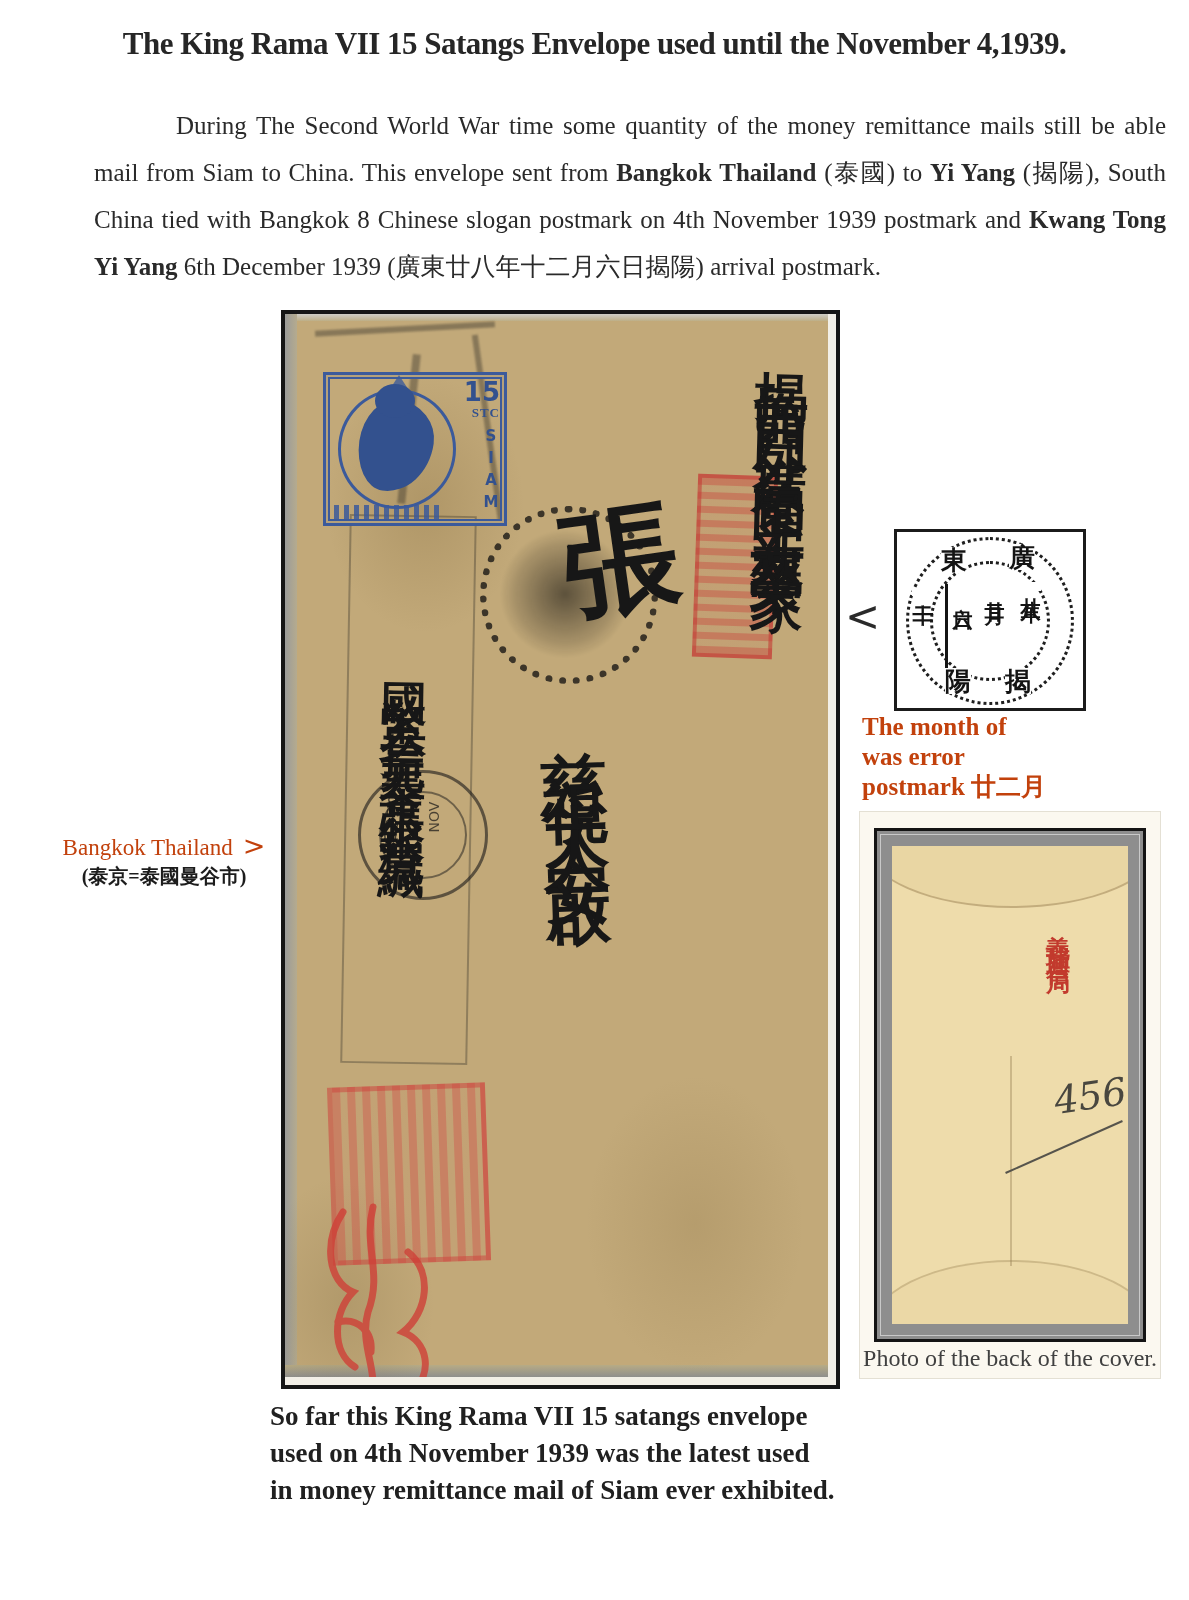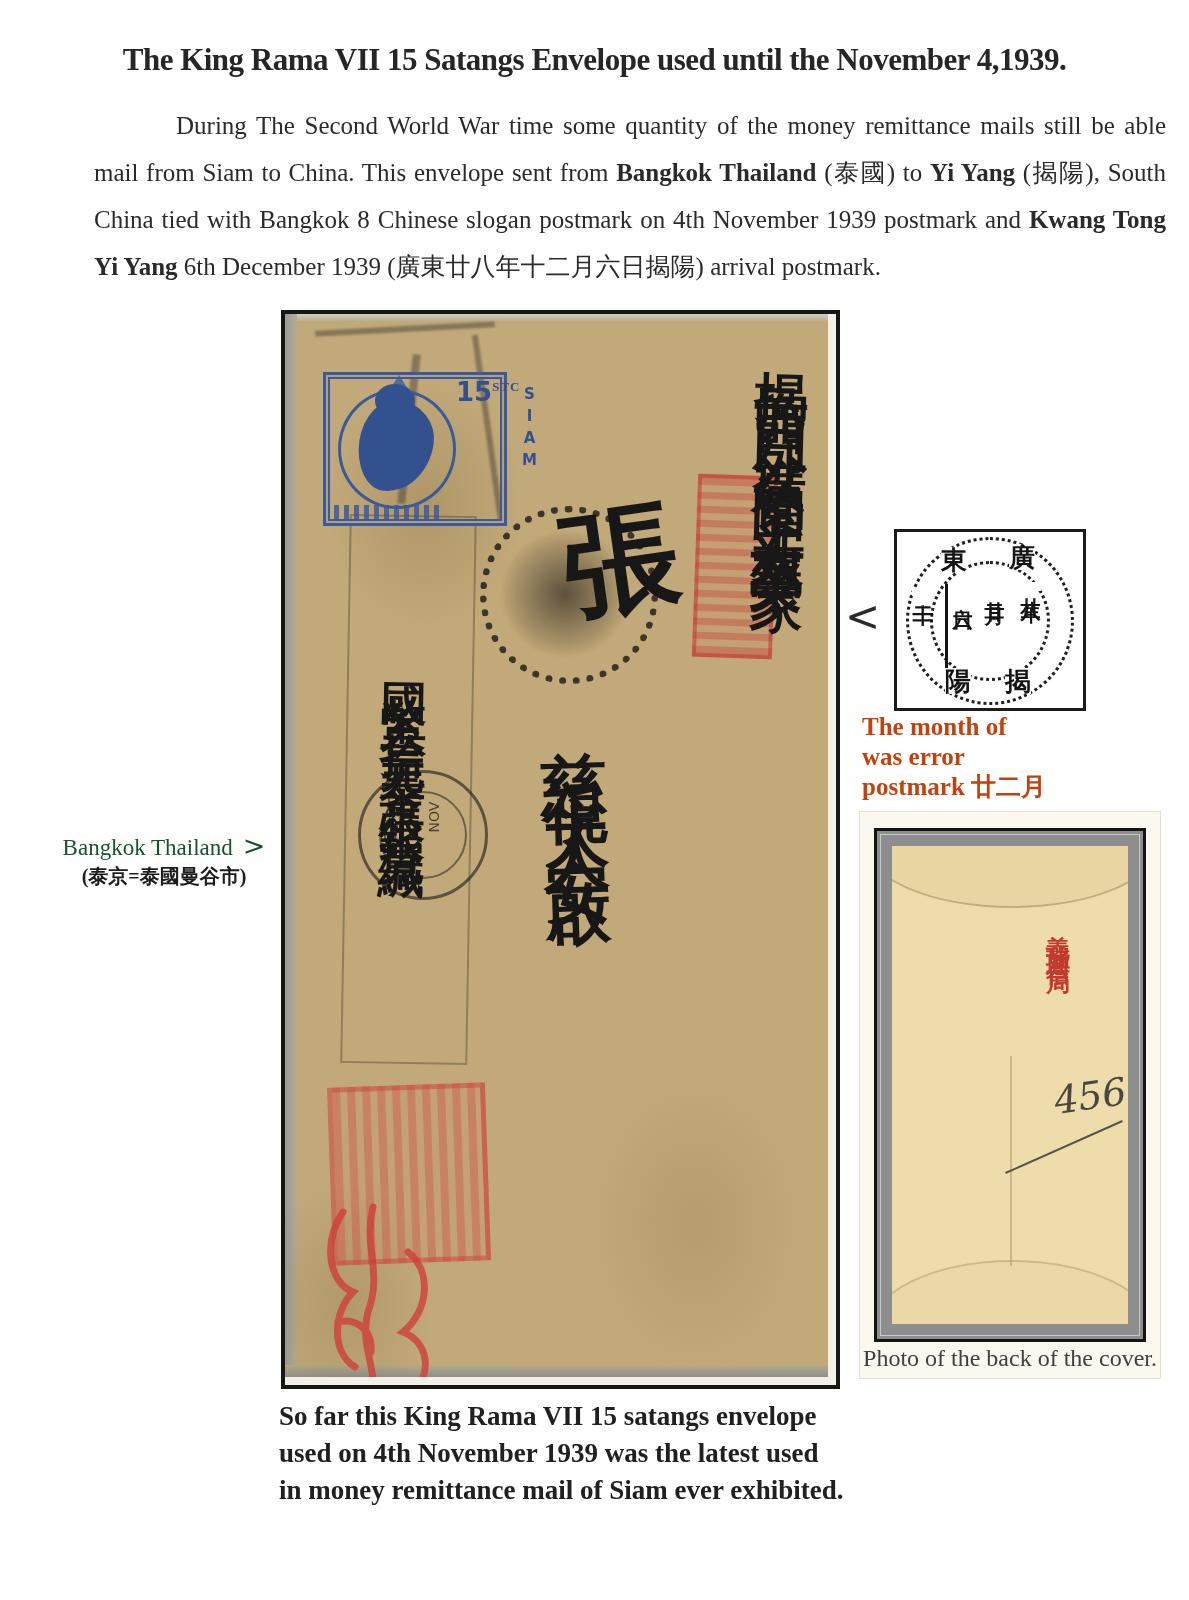--- a/index.html
+++ b/index.html
@@ -2,21 +2,21 @@
 <html><head>
 <meta charset="utf-8">
 <style>
   html,body{margin:0;padding:0;background:#ffffff;}
   #page{position:relative;width:1189px;height:1600px;background:#ffffff;overflow:hidden;
         font-family:"Liberation Serif",serif;color:#1c1c1c;}
   .abs{position:absolute;}
 
   
   #title{left:0;top:26px;width:1189px;text-align:center;font-size:31px;font-weight:bold;
-         letter-spacing:-0.5px;color:#262626;margin-top:16px;}
+         letter-spacing:-0.5px;color:#262626;}
   #intro{left:66px;top:102px;width:1072px;font-size:25px;line-height:47px;text-align:justify;
          text-indent:82px;color:#2a2a2a;margin-left:28px;}
   #intro .b{font-weight:bold;}
 
   
   #env-frame{left:281px;top:310px;width:551px;height:1071px;border:4px solid #161616;background:#f2efe7;}
   #env{position:absolute;left:0;top:0;width:543px;height:1063px;background:#c2a979;overflow:hidden;}
   #env .edge-l{position:absolute;left:0;top:0;width:12px;height:100%;
       background:linear-gradient(90deg,#9b9b99,#b5ab8e);}
   #env .edge-t{position:absolute;left:0;top:0;width:100%;height:7px;
@@ -31,22 +31,22 @@
       background:radial-gradient(rgba(110,90,50,.2),rgba(110,90,50,0) 70%);}
 
   
   #stamp{position:absolute;left:38px;top:58px;width:178px;height:148px;border:3px solid #3b5a9b;
          box-shadow:inset 0 0 0 2px rgba(194,169,121,.9), inset 0 0 0 4px #3b5a9b;}
   #stamp .oval{position:absolute;left:12px;top:14px;width:112px;height:114px;border:3px solid #3b5a9b;
          border-radius:50%;}
   #stamp .blob{position:absolute;left:18px;top:8px;width:74px;height:92px;background:#33518e;
          border-radius:46% 54% 60% 40%/50% 42% 58% 50%;transform:rotate(8deg);}
   #stamp .blob2{position:absolute;left:34px;top:-8px;width:40px;height:34px;background:#33518e;border-radius:50%;}
-  #stamp .band{position:absolute;right:4px;top:4px;width:44px;height:138px;display:flex;flex-direction:row;
-         align-items:flex-start;color:#33518e;}
+  #stamp .band{position:absolute;right:4px;top:4px;width:44px;height:138px;display:flex;flex-direction:column;
+         align-items:flex-end;color:#33518e;}
   #stamp .den{font-size:26px;font-weight:bold;line-height:26px;font-family:"DejaVu Sans",sans-serif;}
   #stamp .unit{font-size:13px;font-weight:bold;letter-spacing:1px;}
   #stamp .ctry{margin-top:6px;font-size:15px;font-weight:bold;writing-mode:vertical-rl;text-orientation:upright;
          letter-spacing:4px;font-family:"DejaVu Sans",sans-serif;}
   #stamp .tri{position:absolute;left:64px;top:0px;width:0;height:0;border-left:9px solid transparent;
          border-right:9px solid transparent;border-bottom:14px solid rgba(59,90,155,.8);}
   #stamp .bot{position:absolute;left:8px;bottom:4px;width:110px;height:14px;
          background:repeating-linear-gradient(90deg,rgba(59,90,155,.85) 0 5px,rgba(59,90,155,0) 5px 10px);}
 
   
@@ -104,21 +104,21 @@
   #d-yang{left:48px;top:136px;font-size:26px;}
   #d-chieh{left:108px;top:136px;font-size:26px;}
 
   #pointer-left{left:845px;top:592px;font-size:42px;font-weight:400;color:#2a2a2a;
       font-family:"DejaVu Sans",sans-serif;}
   #diagram-caption{left:862px;top:712px;width:262px;text-align:left;font-weight:bold;font-size:25px;
       line-height:30px;color:#c2410c;}
 
   
   #sender{left:50px;top:830px;width:228px;text-align:center;}
-  #sender .l1{font-size:23px;color:#14532d;}
+  #sender .l1{font-size:23px;color:#c2410c;}
   #sender .arr{font-size:27px;margin-left:10px;font-family:"DejaVu Sans",sans-serif;}
   #sender .l2{font-size:20px;font-weight:bold;margin-top:2px;letter-spacing:0px;}
 
   
   #back-card{left:860px;top:812px;width:300px;height:566px;background:#fbf8f0;
       box-shadow:0 0 0 1px #e4e0d4;}
   #back-frame{position:absolute;left:14px;top:16px;width:266px;height:508px;border:3px solid #141414;
       background:#8e8e8e;}
   #back-mat{position:absolute;left:3px;top:3px;right:3px;bottom:3px;border:1px solid #c9c9c9;}
   #back-env{position:absolute;left:11px;top:11px;right:11px;bottom:11px;background:#eedcab;overflow:hidden;}
@@ -129,21 +129,21 @@
   #back-env .crease{position:absolute;left:50%;top:210px;width:2px;height:210px;background:rgba(150,128,85,.4);}
   #back-red{position:absolute;left:150px;top:70px;height:175px;writing-mode:vertical-rl;text-orientation:upright;
       color:#c23a2d;font-size:24px;letter-spacing:9px;font-weight:bold;font-family:"DejaVu Sans",sans-serif;}
   #back-num{position:absolute;left:162px;top:228px;font-size:38px;font-style:italic;color:#49473f;
       transform:rotate(-8deg);font-family:"DejaVu Serif",serif;}
   #back-line{position:absolute;left:108px;top:300px;width:128px;height:2px;background:#56544c;
       transform:rotate(-24deg);}
   #back-caption{left:858px;top:1345px;width:304px;text-align:center;font-size:24px;color:#404040;}
 
   
-  #bottom-caption{left:279px;top:1398px;width:566px;font-size:27px;font-weight:bold;line-height:37px;
+  #bottom-caption{left:270px;top:1398px;width:566px;font-size:27px;font-weight:bold;line-height:37px;
       color:#202020;}
 </style>
 </head>
 <body>
 
 <div id="page">
 
   <div class="abs" id="title">The King Rama VII 15 Satangs Envelope used until the November 4,1939.</div>
 
   <div class="abs" id="intro"><span>During The Second World War time some quantity of the money remittance mails still be able mail from Siam to China. This envelope sent from </span><span class="b">Bangkok Thailand</span><span> (泰國) to </span><span class="b">Yi Yang</span><span> (揭陽), South China tied with Bangkok 8 Chinese slogan postmark on 4th November 1939 postmark and </span><span class="b">Kwang Tong Yi Yang</span><span> 6th December 1939 (廣東廿八年十二月六日揭陽) arrival postmark.</span></div>

